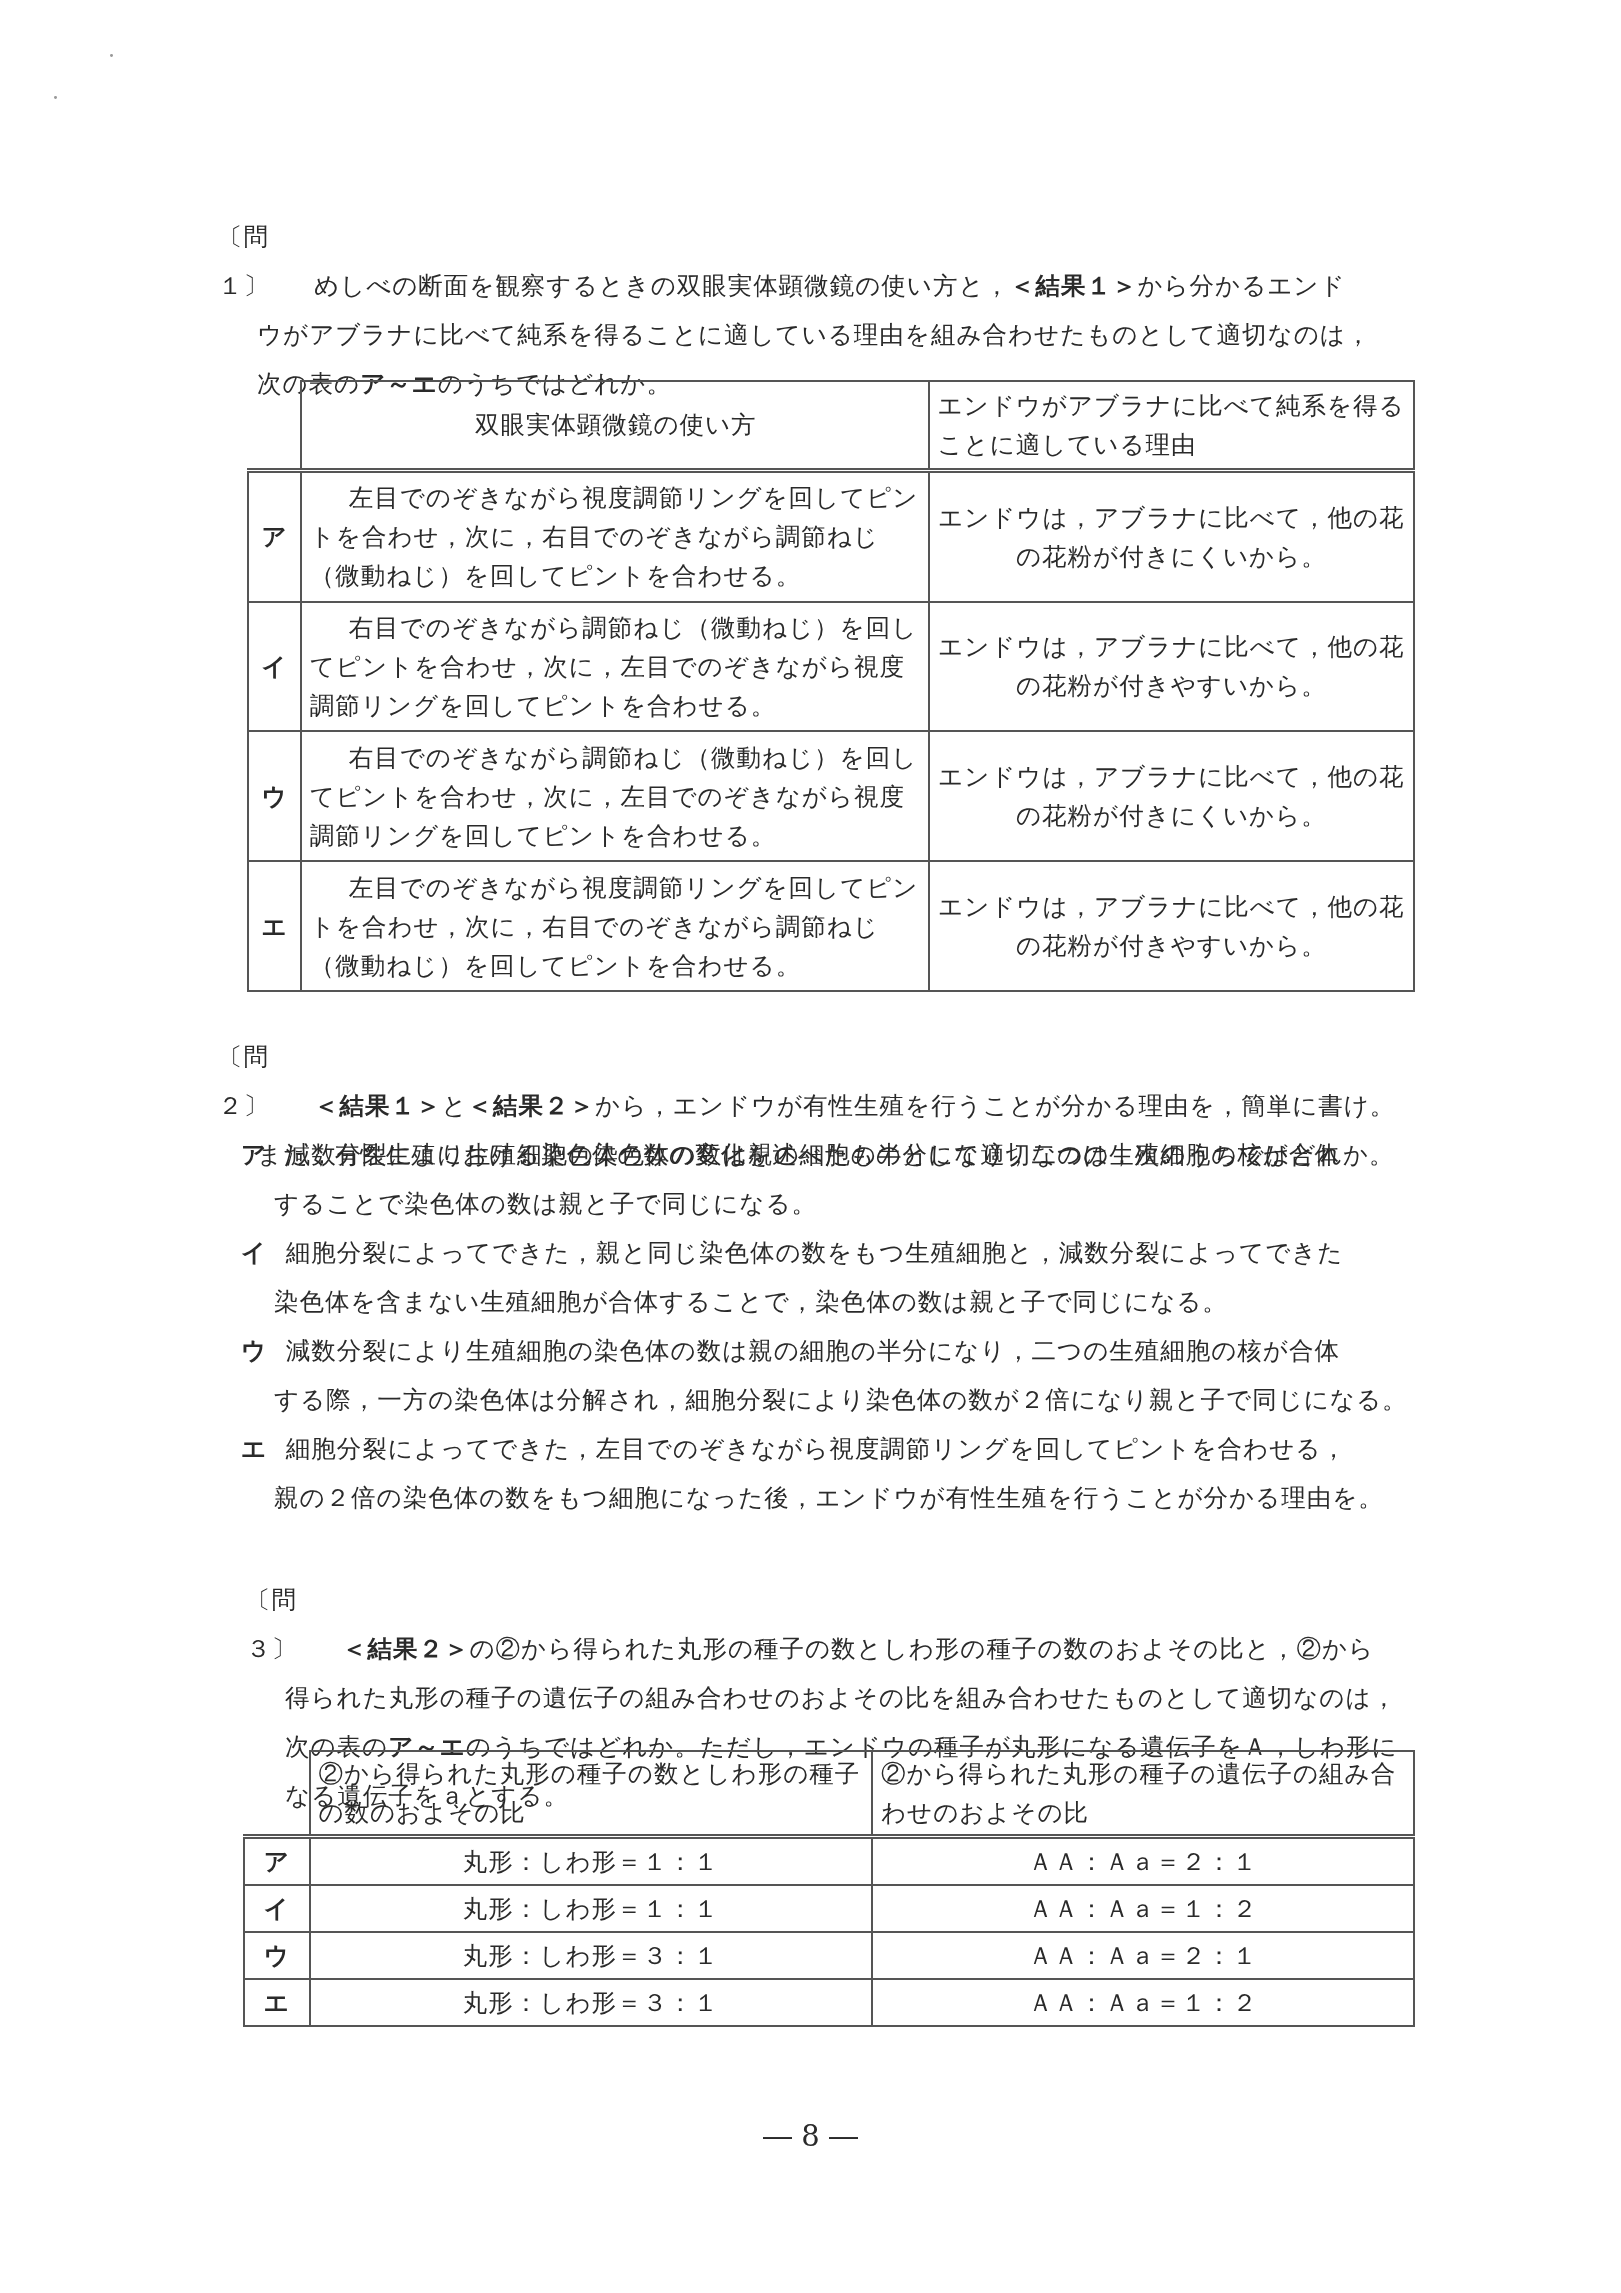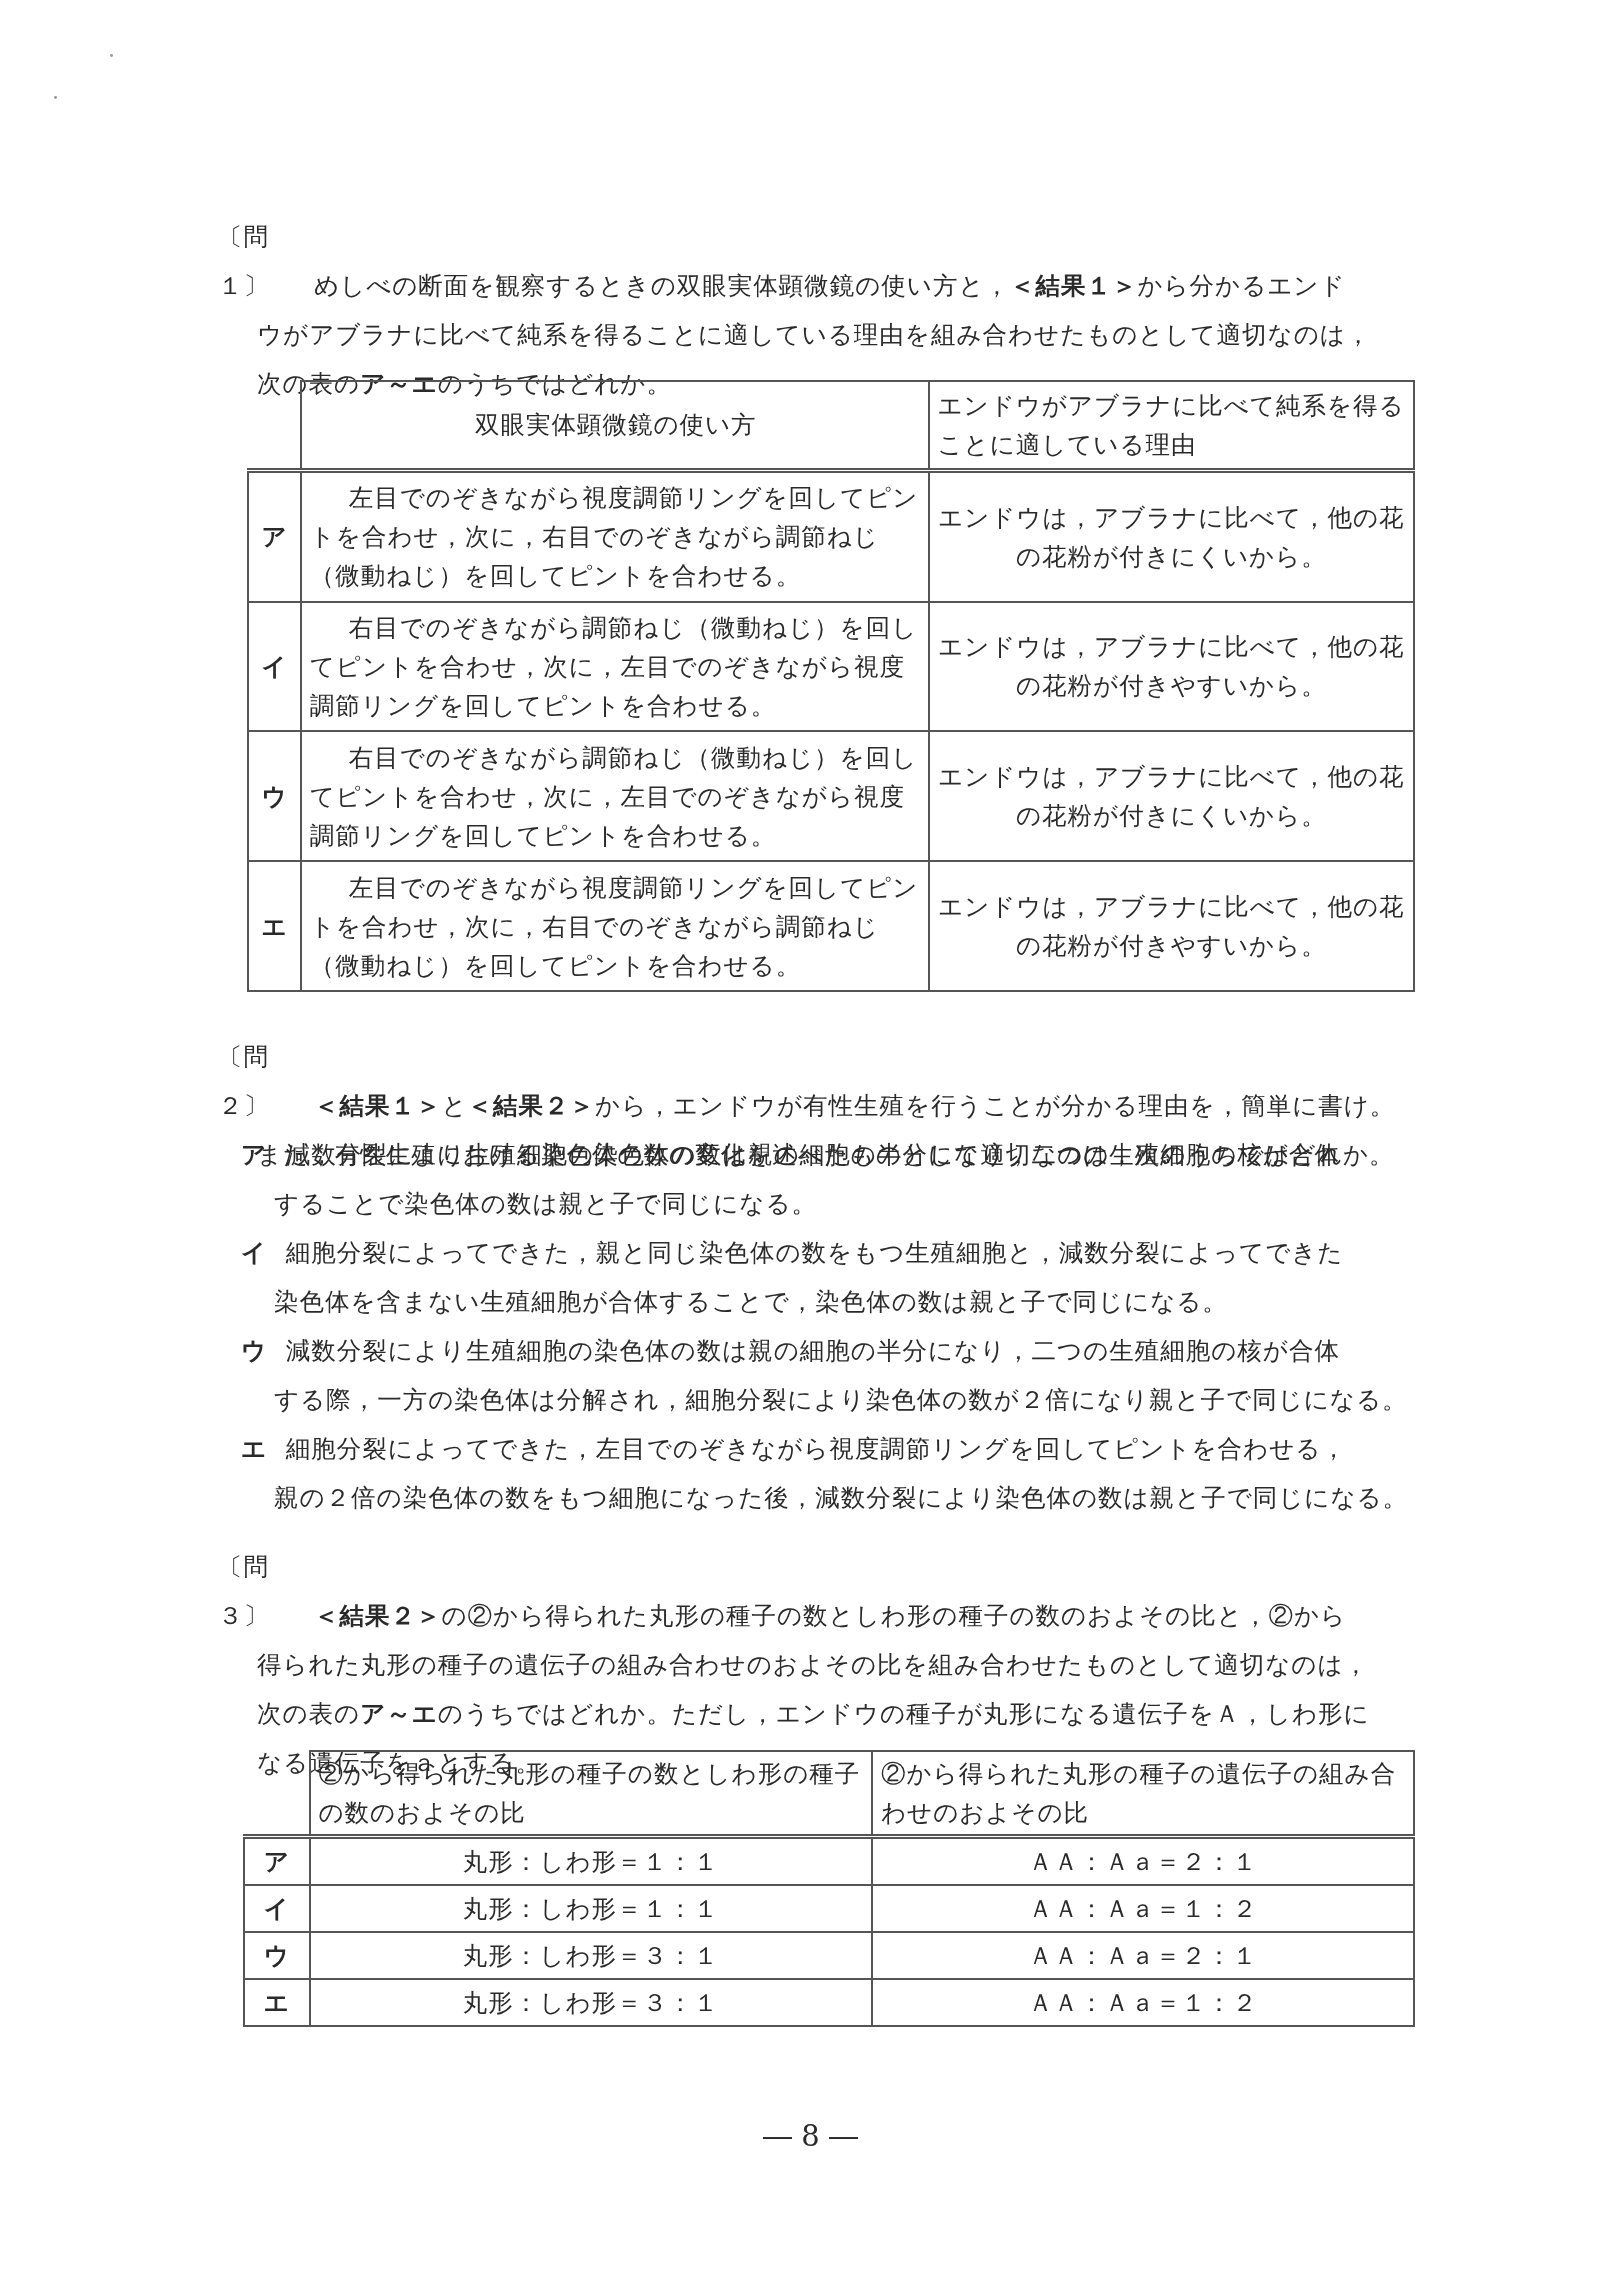--- a/index.html
+++ b/index.html
@@ -98,25 +98,25 @@
     <span class="ct2">染色体を含まない生殖細胞が合体することで，染色体の数は親と子で同じになる。</span>
   </div>
   <div class="choice">
     <span class="cl">ウ</span>
     <span class="ct">減数分裂により生殖細胞の染色体の数は親の細胞の半分になり，二つの生殖細胞の核が合体</span>
     <span class="ct2">する際，一方の染色体は分解され，細胞分裂により染色体の数が２倍になり親と子で同じになる。</span>
   </div>
   <div class="choice">
     <span class="cl">エ</span>
     <span class="ct">細胞分裂によってできた，左目でのぞきながら視度調節リングを回してピントを合わせる，</span>
-    <span class="ct2">親の２倍の染色体の数をもつ細胞になった後，減数分裂により染色体の数は親と子で同じになる。</span>
+    <span class="ct2">親の２倍の染色体の数をもつ細胞になった後，エンドウが有性生殖を行うことが分かる理由を。</span>
   </div>
 </div>
 
-<div class="q-head" style="top:1542px;">
+<div class="q-head" style="top:1575px;margin-left:28px;">
   <span class="qnum">〔問３〕</span><span class="bold">＜結果２＞</span><span>の②から得られた丸形の種子の数としわ形の種子の数のおよその比と，②から</span>
   <span class="cont">得られた丸形の種子の遺伝子の組み合わせのおよその比を組み合わせたものとして適切なのは，</span>
   <span class="cont"><span>次の表の</span><span class="bold">ア～エ</span><span>のうちではどれか。ただし，エンドウの種子が丸形になる遺伝子をＡ，しわ形に</span></span>
   <span class="cont">なる遺伝子をａとする。</span>
 </div>
 
 <table class="t2">
   <tbody>
       <tr class="hdr-row">
     <th class="lbl nohead"></th>

